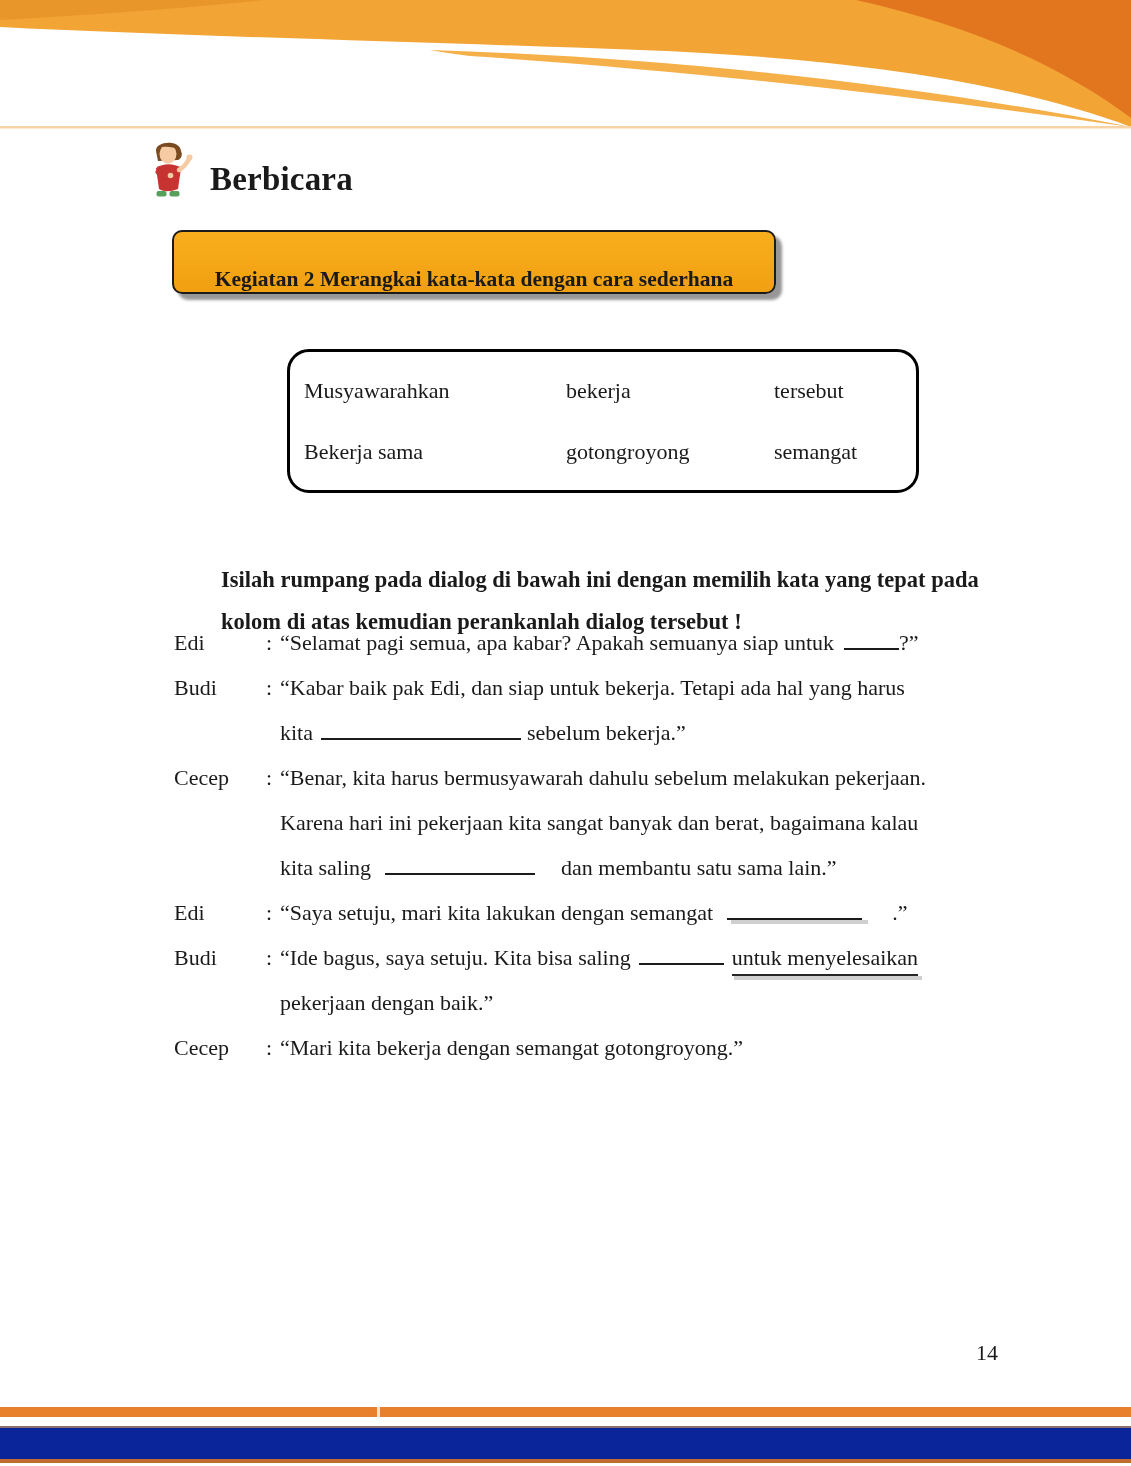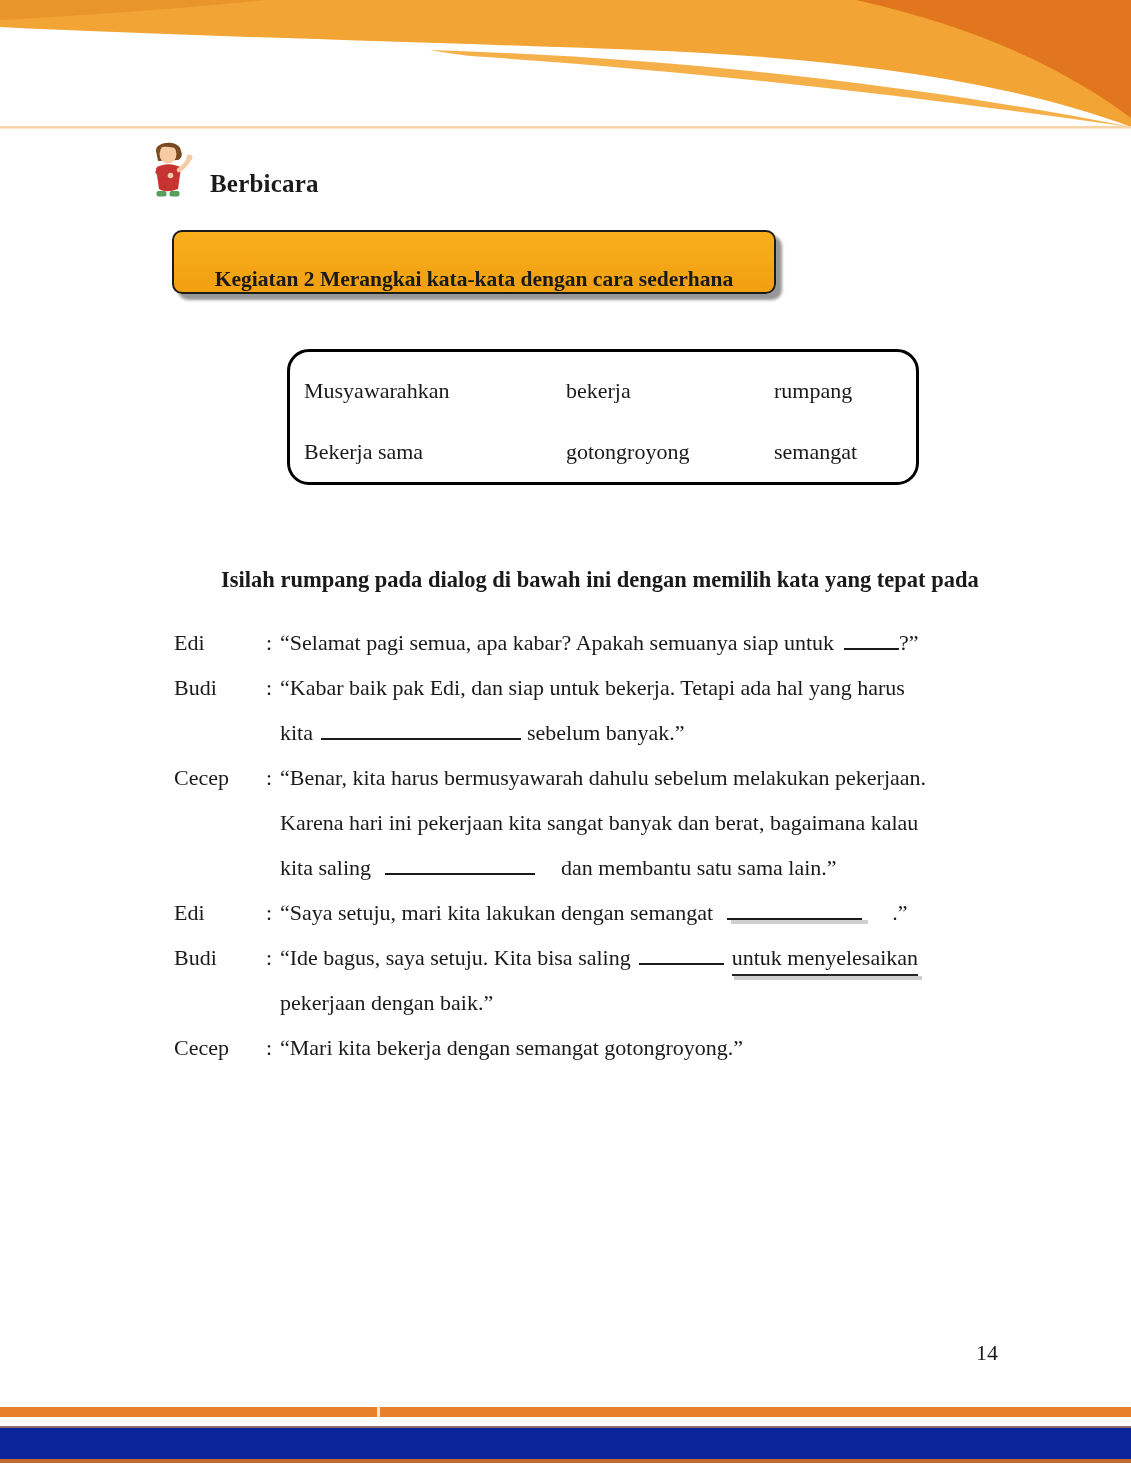--- a/index.html
+++ b/index.html
@@ -6,37 +6,37 @@
   body{
     width:1131px;height:1466px;position:relative;background:#ffffff;
     font-family:"Liberation Serif", serif;color:#1a1a1a;overflow:hidden;
   }
   
   .header-art{position:absolute;left:0;top:0;width:1131px;height:132px;}
   
   .section-head{position:absolute;left:142px;top:136px;height:64px;display:flex;align-items:flex-end;}
   .section-head .icon-wrap{width:54px;height:62px;}
   .section-title{
-    margin-left:14px;margin-bottom:2px;font-size:25px;font-weight:bold;letter-spacing:.2px;
+    margin-left:14px;margin-bottom:2px;font-size:33px;font-weight:bold;letter-spacing:.2px;
   }
   
   .activity-banner{
     position:absolute;left:172px;top:230px;width:600px;height:60px;
     background:linear-gradient(180deg,var(--banner-top,#F9AE1E),var(--banner-bottom,#F0A011));
     border:2.5px solid var(--banner-border,#1b1b1b);border-radius:10px;
     box-shadow:6px 6px 3px rgba(125,125,125,.8);
     display:flex;align-items:flex-end;justify-content:center;
     font-size:21.5px;font-weight:bold;
   }
   
   .word-box{
     position:absolute;left:287px;top:349px;width:612px;height:122px;
     border:3.5px solid #000;border-radius:22px;background:#fff;
     display:grid;grid-template-columns:262px 208px auto;grid-template-rows:1fr 1fr;
-    align-items:center;padding:8px 0 0 14px;font-size:22px;
+    align-items:center;padding:8px 0 8px 14px;font-size:22px;
   }
   .word-box .w{white-space:nowrap;}
   
   .instructions{
     position:absolute;left:174px;top:536px;width:836px;
     font-size:22.5px;font-weight:bold;line-height:42px;text-align:justify;margin-left:47px;
   }
   
   .dialog{position:absolute;left:174px;top:620px;width:880px;font-size:22px;}
   .dline{display:flex;line-height:45px;height:45px;white-space:nowrap;}
@@ -99,46 +99,46 @@
   <div class="section-title">Berbicara</div>
 </div>
 
 <div class="activity-banner">
   <span>Kegiatan 2 Merangkai kata-kata dengan cara sederhana</span>
 </div>
 
 <div class="word-box">
   <span class="w">Musyawarahkan</span>
   <span class="w">bekerja</span>
-  <span class="w">rumpang</span>
+  <span class="w">tersebut</span>
   <span class="w">Bekerja sama</span>
   <span class="w">gotongroyong</span>
   <span class="w">semangat</span>
 </div>
 
-<p class="instructions"><span>Isilah rumpang pada dialog di bawah ini dengan memilih kata yang tepat pada</span><br></p>
+<p class="instructions"><span>Isilah rumpang pada dialog di bawah ini dengan memilih kata yang tepat pada</span><br><span>kolom di atas kemudian perankanlah dialog tersebut !</span></p>
 
 <div class="dialog">
 
   <div class="dline">
     <span class="spk">Edi</span>
     <span class="col">:</span>
     <span class="txt"><span>“Selamat pagi semua, apa kabar? Apakah semuanya siap untuk</span><span class="blank b55"></span><span>?”</span></span>
   </div>
 
   <div class="dline">
     <span class="spk">Budi</span>
     <span class="col">:</span>
     <span class="txt"><span>“Kabar baik pak Edi, dan siap untuk bekerja. Tetapi ada hal yang harus</span></span>
   </div>
 
   <div class="dline">
     <span class="spk"></span>
     <span class="col"></span>
-    <span class="txt"><span>kita</span><span class="blank b200"></span><span>sebelum banyak.”</span></span>
+    <span class="txt"><span>kita</span><span class="blank b200"></span><span>sebelum bekerja.”</span></span>
   </div>
 
   <div class="dline">
     <span class="spk">Cecep</span>
     <span class="col">:</span>
     <span class="txt"><span>“Benar, kita harus bermusyawarah dahulu sebelum melakukan pekerjaan.</span></span>
   </div>
 
   <div class="dline">
     <span class="spk"></span>

